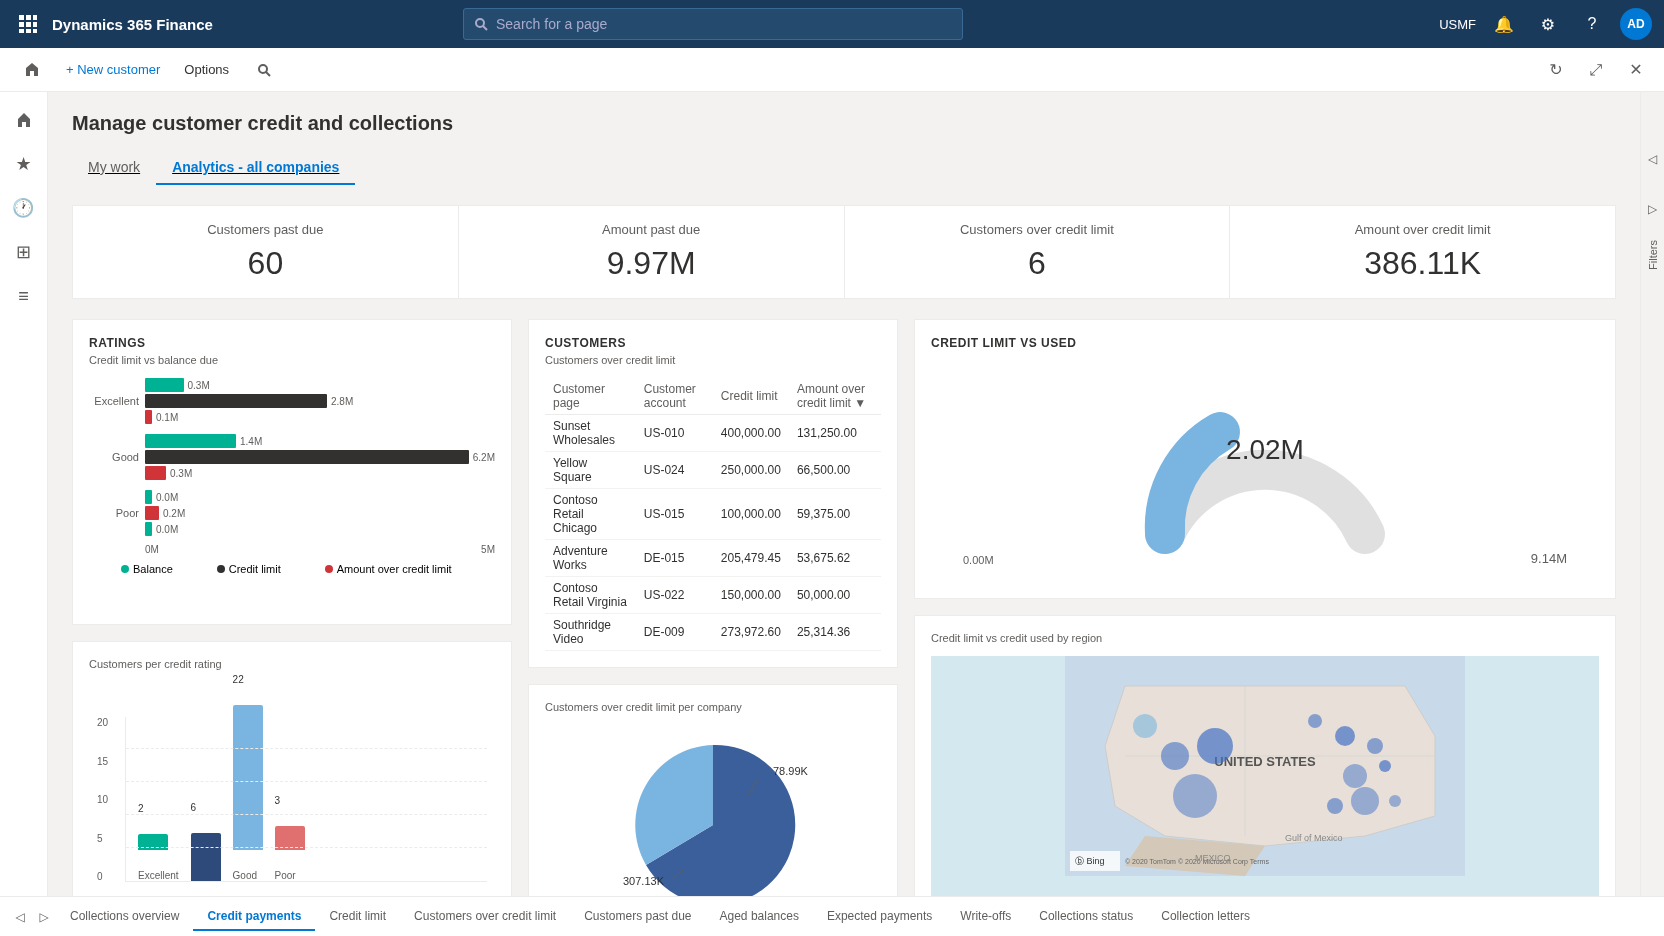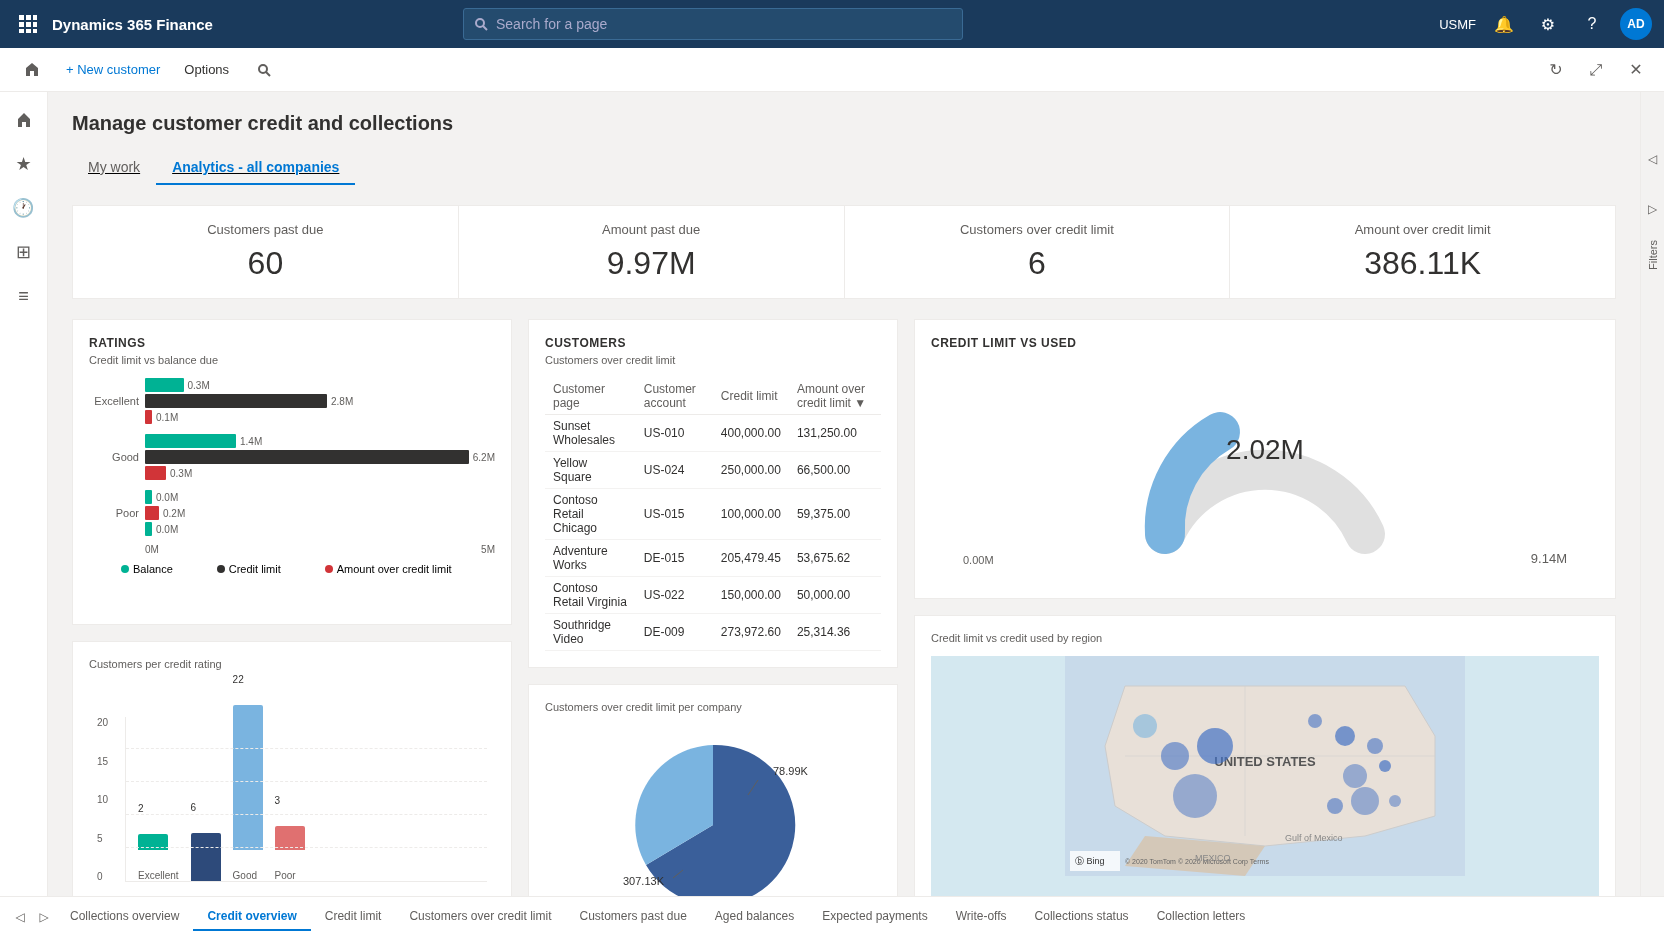--- a/index.html
+++ b/index.html
@@ -640,21 +640,21 @@
       </div>
     </div>
   </div>
 </div>
 
 <div class="bottom-tabs">
   <div class="bottom-tab-nav">◁</div>
   <div class="bottom-tab-nav">▷</div>
   <div id="bottom-tabs-container" style="display: flex;">
       <div class="bottom-tab">Collections overview</div>
-      <div class="bottom-tab active">Credit overview</div>
+      <div class="bottom-tab active">Credit payments</div>
       <div class="bottom-tab">Credit limit</div>
       <div class="bottom-tab">Customers over credit limit</div>
       <div class="bottom-tab">Customers past due</div>
       <div class="bottom-tab">Aged balances</div>
       <div class="bottom-tab">Expected payments</div>
       <div class="bottom-tab">Write-offs</div>
       <div class="bottom-tab">Collections status</div>
       <div class="bottom-tab">Collection letters</div>
     </div>
 </div>

